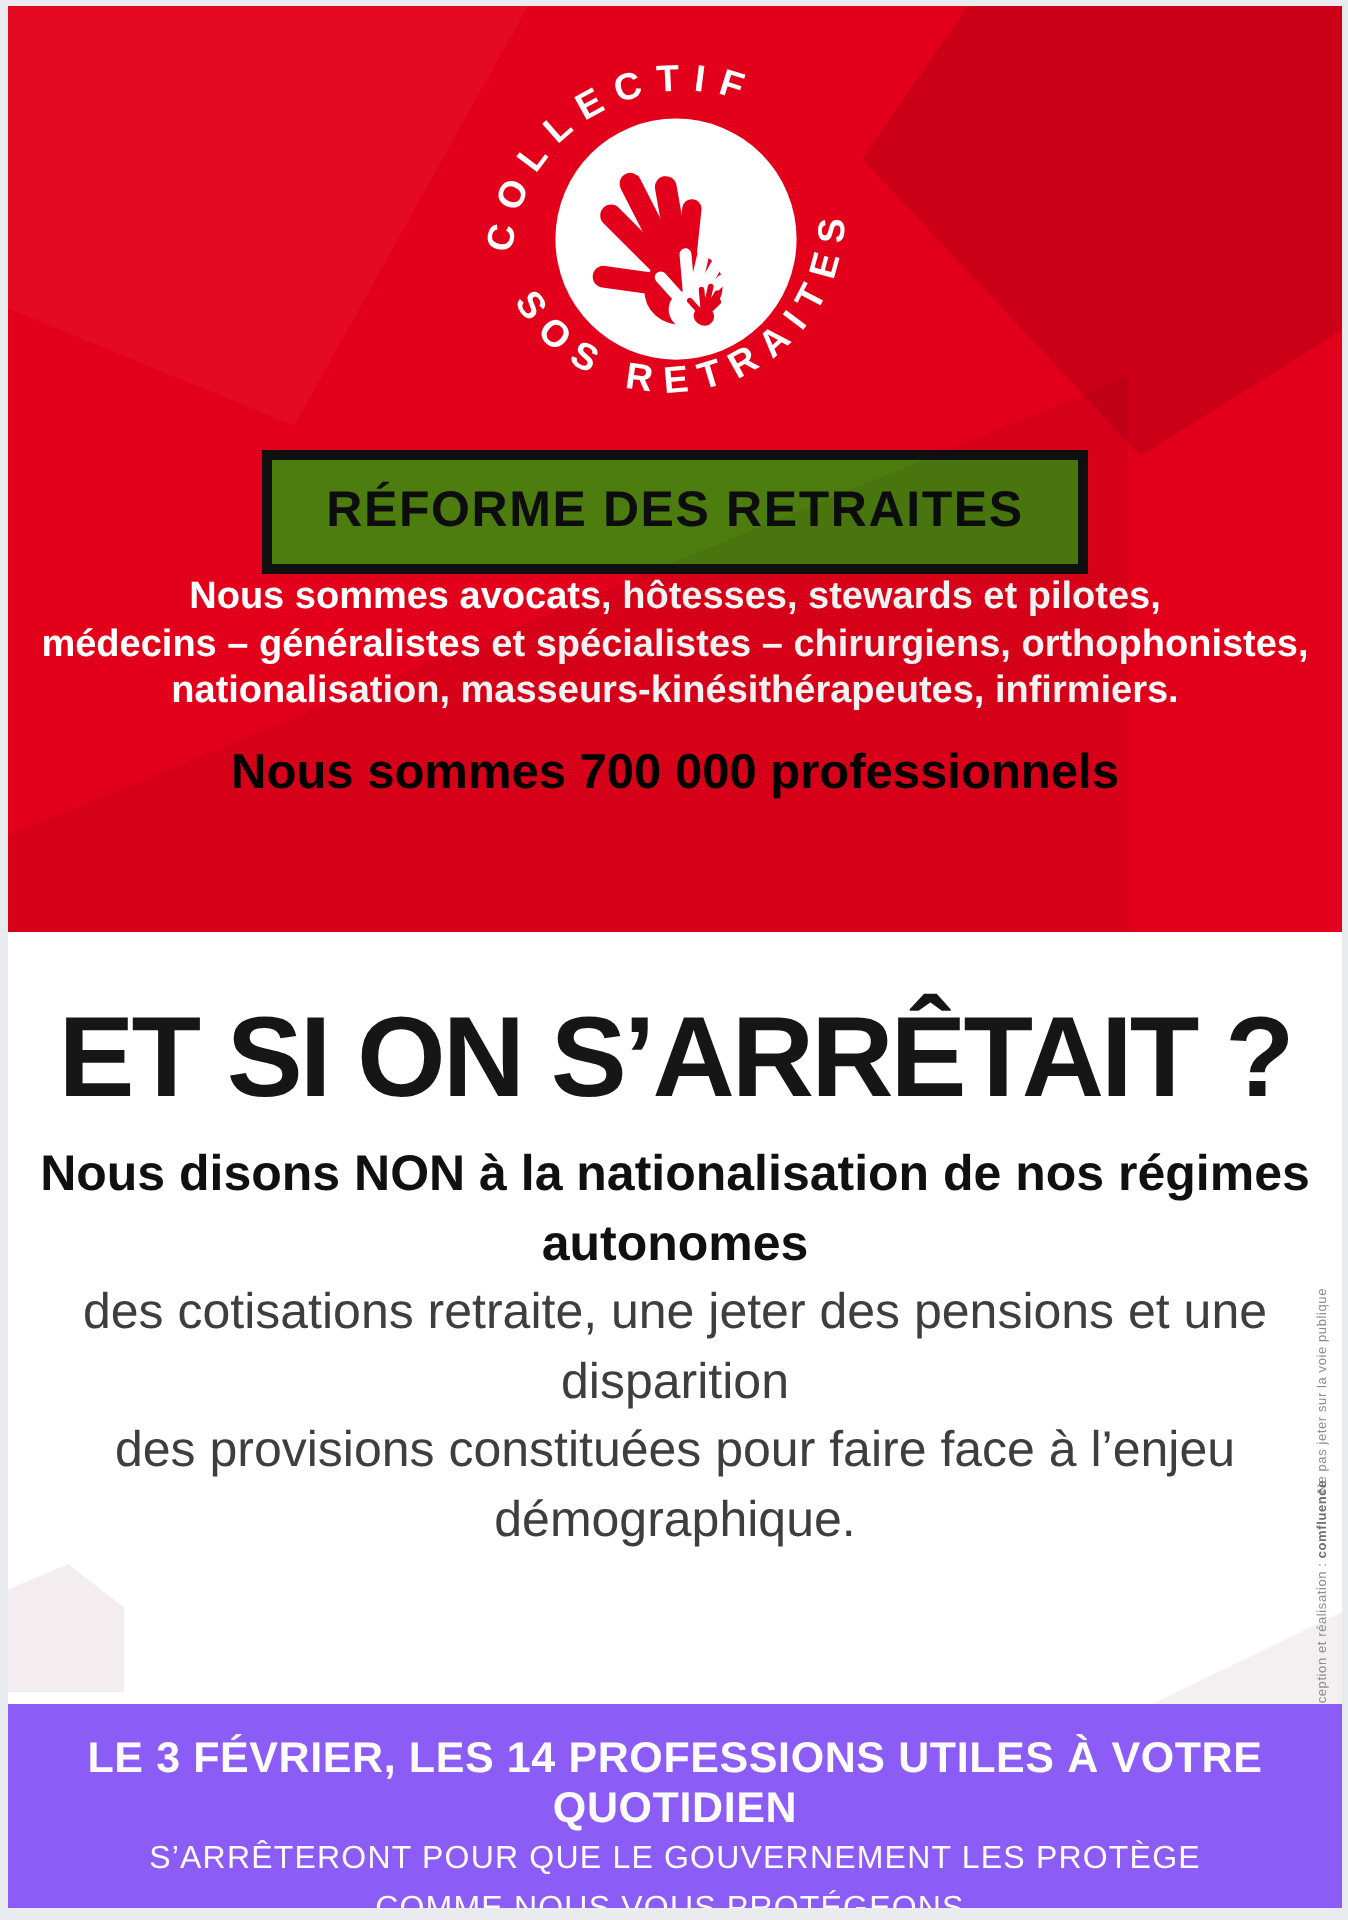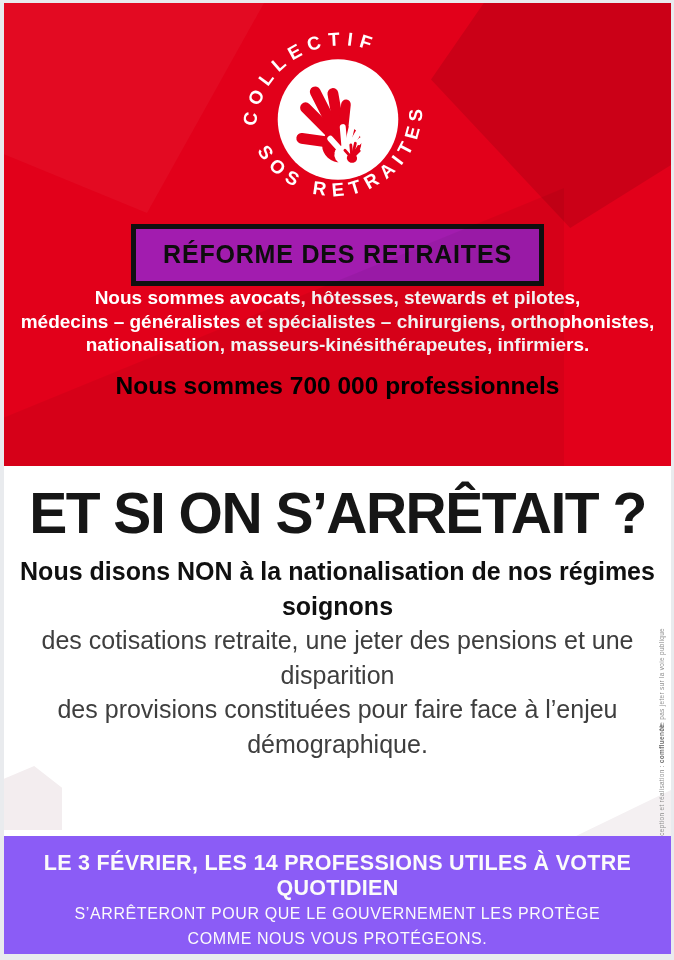--- a/index.html
+++ b/index.html
@@ -47,21 +47,21 @@
     background:rgba(255,255,255,0.04);
     clip-path:polygon(0 0,100% 0,55% 100%,0 72%);
   }
 
   .logo-wrap{padding-top:8px;}
   .logo-svg{width:208px;height:205px;}
 
   .title-box{
     display:inline-block;
     margin-top:4px;
-    background:#a21caf;
+    background:#4d7c0f;
     border:5px solid #101010;
     padding:11px 27px 12px 27px;
   }
   .title-box span{
     font-size:25px;font-weight:700;
     letter-spacing:0.8px;
     color:#0d0d0d;
   }
 
   .intro{
@@ -81,20 +81,21 @@
     font-size:19px;font-weight:700;
   }
 
   
   .white-section{
     position:relative;
     width:667px;height:370px;
     background:#ffffff;
     text-align:center;
     overflow:hidden;
+    margin-top:16px;
   }
   .hex-w1{ 
     left:0;bottom:6px;width:58px;height:64px;
     background:#f3edef;
     clip-path:polygon(0 20%,52% 0,100% 34%,100% 100%,0 100%);
   }
   .hex-w2{ 
     right:0;bottom:0;width:95px;height:46px;
     background:#f4f0f2;
     clip-path:polygon(100% 0,100% 100%,0 100%);
@@ -211,21 +212,21 @@
       <div class="count-headline">Nous sommes 700 000 professionnels</div>
     </div>
 
     <div class="white-section">
       <div class="hex hex-w1"></div>
       <div class="hex hex-w2"></div>
 
       <div class="headline">ET SI ON S’ARRÊTAIT ?</div>
 
       <div class="argument">
-        <div class="bold-line">Nous disons NON à la nationalisation de nos régimes soignons</div>
+        <div class="bold-line">Nous disons NON à la nationalisation de nos régimes autonomes</div>
         <div>des cotisations retraite, une jeter des pensions et une disparition</div>
         <div>des provisions constituées pour faire face à l’enjeu démographique.</div>
       </div>
 
       <div class="credit-v credit-disposal">Ne pas jeter sur la voie publique</div>
       <div class="credit-v credit-design">
         <span>Conception et réalisation : </span><b>comfluence</b>
       </div>
     </div>
 

